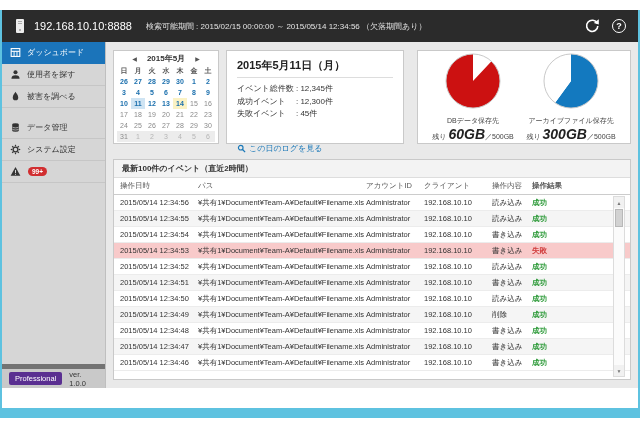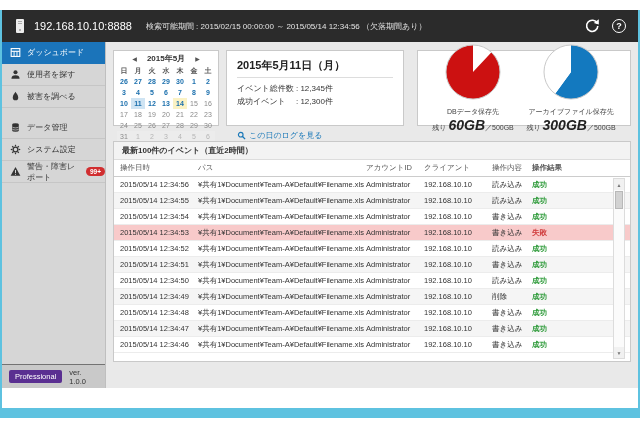--- a/index.html
+++ b/index.html
@@ -35,29 +35,29 @@
   .sidebar { width:104px; background:#d6d6d6; border-right:1px solid #bfbfbf; display:flex; flex-direction:column; }
   .nav-item { height:22px; display:flex; align-items:center; gap:6px; padding-left:8px;
     font-size:8px; color:#333; border-bottom:1px solid #c6c6c6; cursor:default; }
   .nav-item svg { flex-shrink:0; }
   .nav-item.active { background:#1b74ba; color:#fff; border-bottom-color:#1b74ba; }
   .nav-item.hover { background:#b4d5e9; }
   .group-gap { height:9px; }
   .badge { background:#d12e30; color:#fff; font-size:6.5px; font-weight:bold;
     padding:1px 4px; border-radius:7px; margin-left:1px; }
   .side-fill { flex:1; }
-  .side-foot { height:24px; background:#c9c9c9; border-top:1px solid #737373;
+  .side-foot { height:24px; background:#c9c9c9; border-top:5px solid #737373;
     display:flex; align-items:center; gap:7px; padding:0 7px; }
   .pro { background:#5a2f91; color:#fff; font-size:7.5px; padding:2px 6px; border-radius:2px; }
   .ver { font-size:7.5px; color:#333; }
 
   
   .main { flex:1; background:#e9e9e9; padding:8px 7px 0 7px; display:flex; flex-direction:column; }
   .panel { background:#fff; border:1px solid #c9c9c9; }
-  .toprow { display:flex; height:76px; }
+  .toprow { display:flex; height:94px; }
 
   
   .cal-panel { width:106px; margin-right:7px; }
   .cal-head { height:14px; display:flex; align-items:center; justify-content:center; gap:10px;
     font-size:8px; font-weight:bold; color:#333; }
   .cal-arrow { font-size:6px; color:#555; }
   .cal-grid { display:grid; grid-template-columns:repeat(7,1fr); padding:0 3px; }
   .cal-cell { height:11px; display:flex; align-items:center; justify-content:center; font-size:7px; }
   .cal-cell.wd { color:#555; font-weight:bold; }
   .d-link, .d-selected, .d-today { color:#1a6fad; font-weight:bold; }
@@ -184,21 +184,20 @@
           <circle cx="7" cy="7" r="3" fill="none" stroke="currentColor" stroke-width="1.6"></circle>
         </svg>
         <span>システム設定</span>
       </div>
       <div class="nav-item">
         <svg width="11" height="11" viewBox="0 0 14 14">
           <path d="M7 1.2 13.2 12.3H0.8Z" fill="currentColor"></path>
           <rect x="6.35" y="5" width="1.3" height="4" fill="#d6d6d6"></rect>
           <rect x="6.35" y="10" width="1.3" height="1.2" fill="#d6d6d6"></rect>
         </svg>
-        <span>警告・障害レポート</span>
         <span class="badge">99+</span>
       </div>
       <div class="side-fill"></div>
       <div class="side-foot">
         <span class="pro">Professional</span>
         <span class="ver">ver. 1.0.0</span>
       </div>
     </nav>
 
     <main class="main">
@@ -262,20 +261,21 @@
               <div class="cal-cell d-next lastweek">6</div>
             </div>
         </section>
 
         <section class="panel sum-panel">
           <div class="sum-title">2015年5月11日（月）</div>
           <div class="sum-rule"></div>
           <div>
               <div class="sum-line">イベント総件数 : 12,345件</div>
               <div class="sum-line">成功イベント　 : 12,300件</div>
+              <div class="sum-line">失敗イベント　 : 45件</div>
             </div>
           <div class="sum-link">
             <svg width="9" height="9" viewBox="0 0 14 14">
               <circle cx="5.8" cy="5.8" r="3.6" fill="none" stroke="#1a78b8" stroke-width="1.8"></circle>
               <line x1="8.6" y1="8.6" x2="12.6" y2="12.6" stroke="#1a78b8" stroke-width="2"></line>
             </svg>
             <span>この日のログを見る</span>
           </div>
         </section>
 

